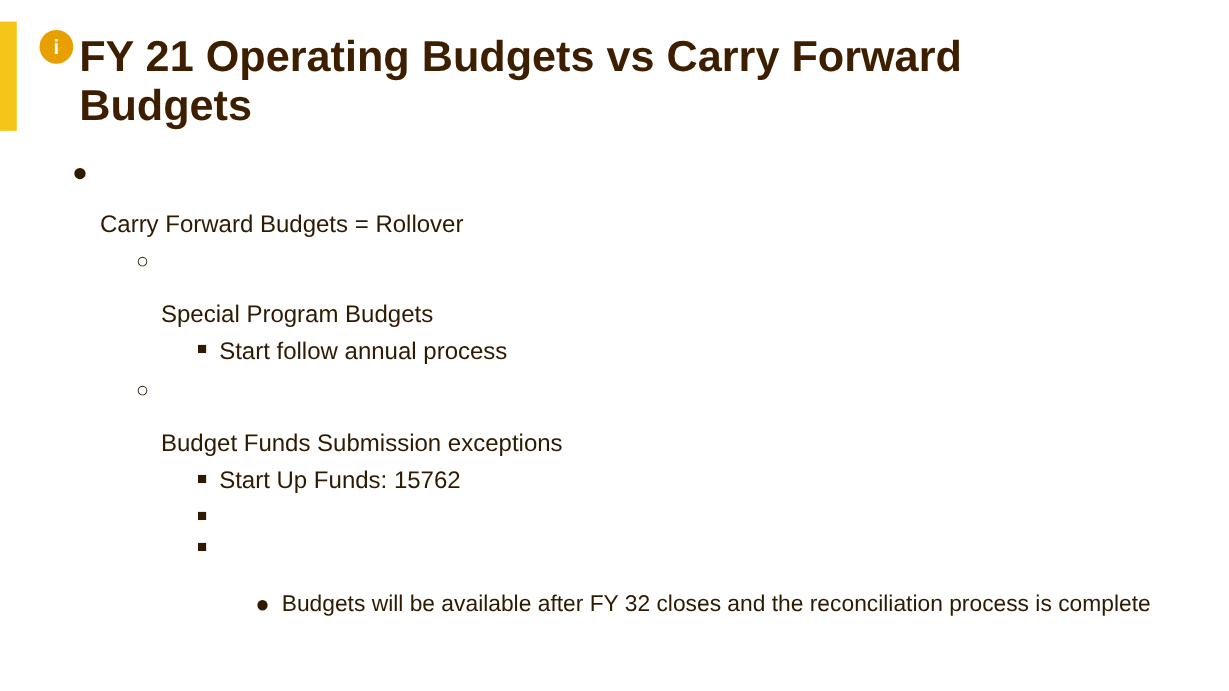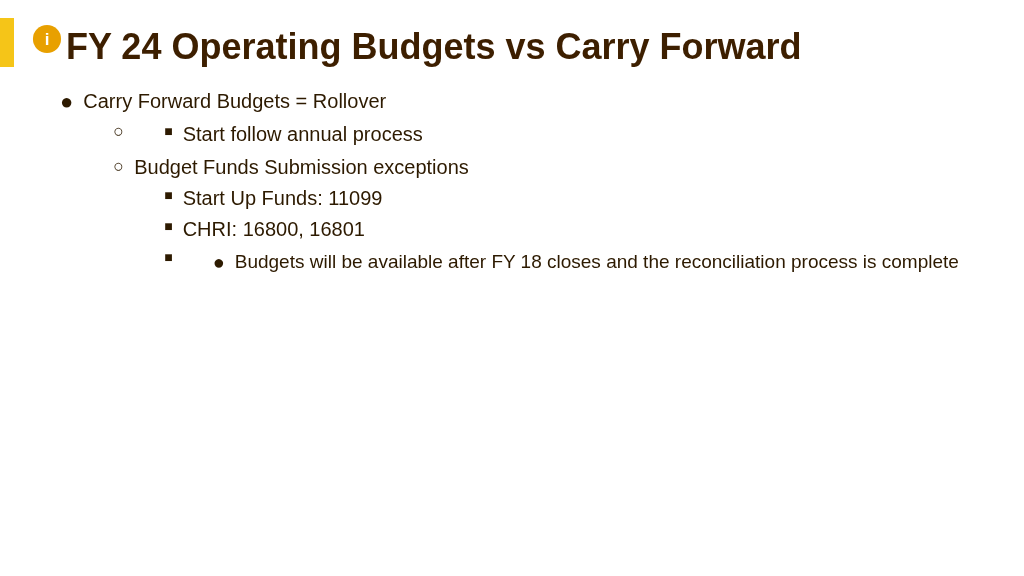--- a/index.html
+++ b/index.html
@@ -154,81 +154,83 @@
     ul.level4 > li .bullet4 {
       margin-right: 10px;
       font-size: 20px;
       line-height: 1.4;
       color: #2d1a00;
       flex-shrink: 0;
     }
 
     .text-content {
       line-height: 1.45;
+      margin-top: 44px;
     }
   </style>
 </head>
 <body>
 
 <div class="slide">
 
   <div class="header">
     <div class="header-accent-bar"></div>
     <div class="header-icon-area">
 
       <svg class="info-icon" viewBox="0 0 32 32" xmlns="http://www.w3.org/2000/svg">
         <circle cx="16" cy="16" r="15" fill="#e8a000"></circle>
         <text x="16" y="22" text-anchor="middle" font-family="Arial" font-size="18" font-weight="bold" fill="#ffffff">i</text>
       </svg>
     </div>
     <div class="header-title">
-      <span>FY 24 Operating Budgets vs Carry Forward</span><br>
+      <span>FY 21 Operating Budgets vs Carry Forward</span><br>
+      <span>Budgets</span>
     </div>
   </div>
 
   <div class="content">
     <ul class="level1">
       <li>
         <span class="bullet1">●</span>
         <div class="text-content">
           <span>Carry Forward Budgets = Rollover</span>
           <ul class="level2">
 
             <li>
               <span class="bullet2">○</span>
               <div class="text-content">
+                <span>Special Program Budgets</span>
                 <ul class="level3">
                   <li>
                     <span class="bullet3">■</span>
                     <span>Start follow annual process</span>
                   </li>
                 </ul>
               </div>
             </li>
 
             <li>
               <span class="bullet2">○</span>
               <div class="text-content">
                 <span>Budget Funds Submission exceptions</span>
                 <ul class="level3">
                   <li>
                     <span class="bullet3">■</span>
-                    <span>Start Up Funds: 11099</span>
-                  </li>
-                  <li>
-                    <span class="bullet3">■</span>
-                    <span>CHRI: 16800, 16801</span>
+                    <span>Start Up Funds: 15762</span>
+                  </li>
+                  <li>
+                    <span class="bullet3">■</span>
                   </li>
                   <li>
                     <span class="bullet3">■</span>
                     <div class="text-content">
                       <ul class="level4">
                         <li>
                           <span class="bullet4">●</span>
-                          <span>Budgets will be available after FY 18 closes and the reconciliation process is complete</span>
+                          <span>Budgets will be available after FY 32 closes and the reconciliation process is complete</span>
                         </li>
                       </ul>
                     </div>
                   </li>
                 </ul>
               </div>
             </li>
           </ul>
         </div>
       </li>

